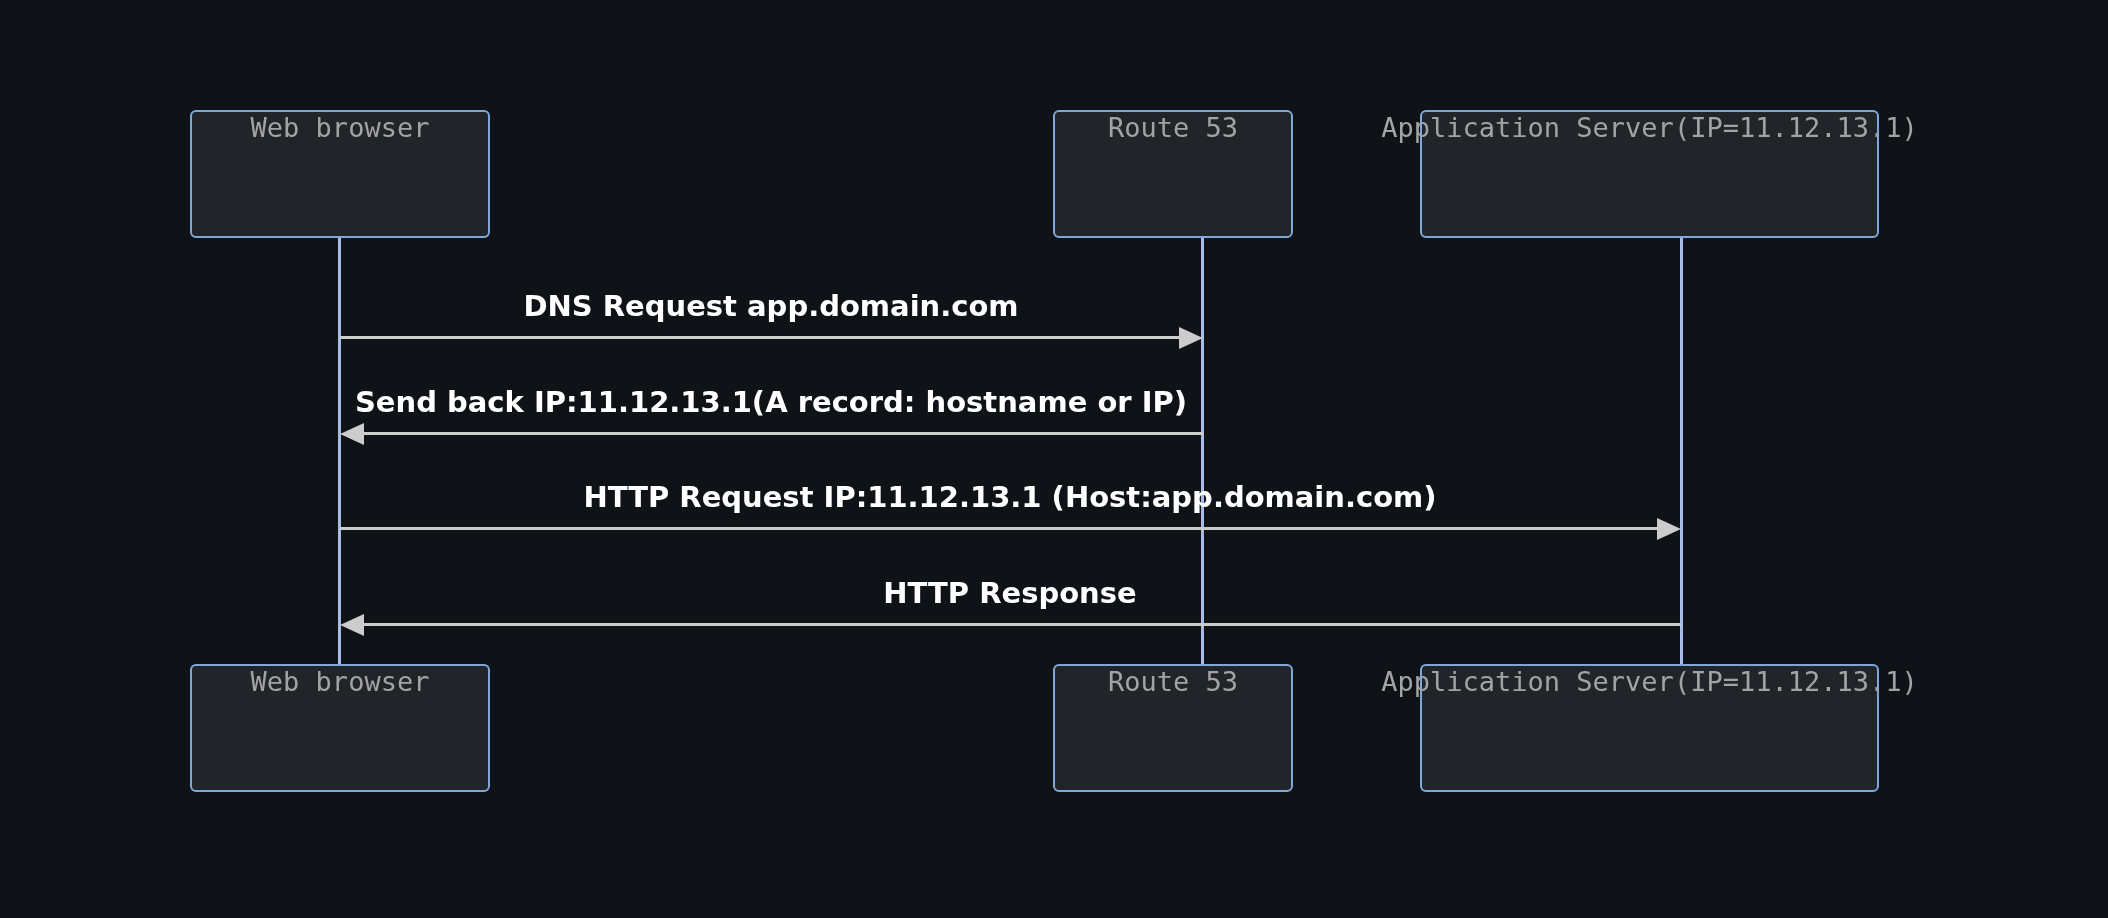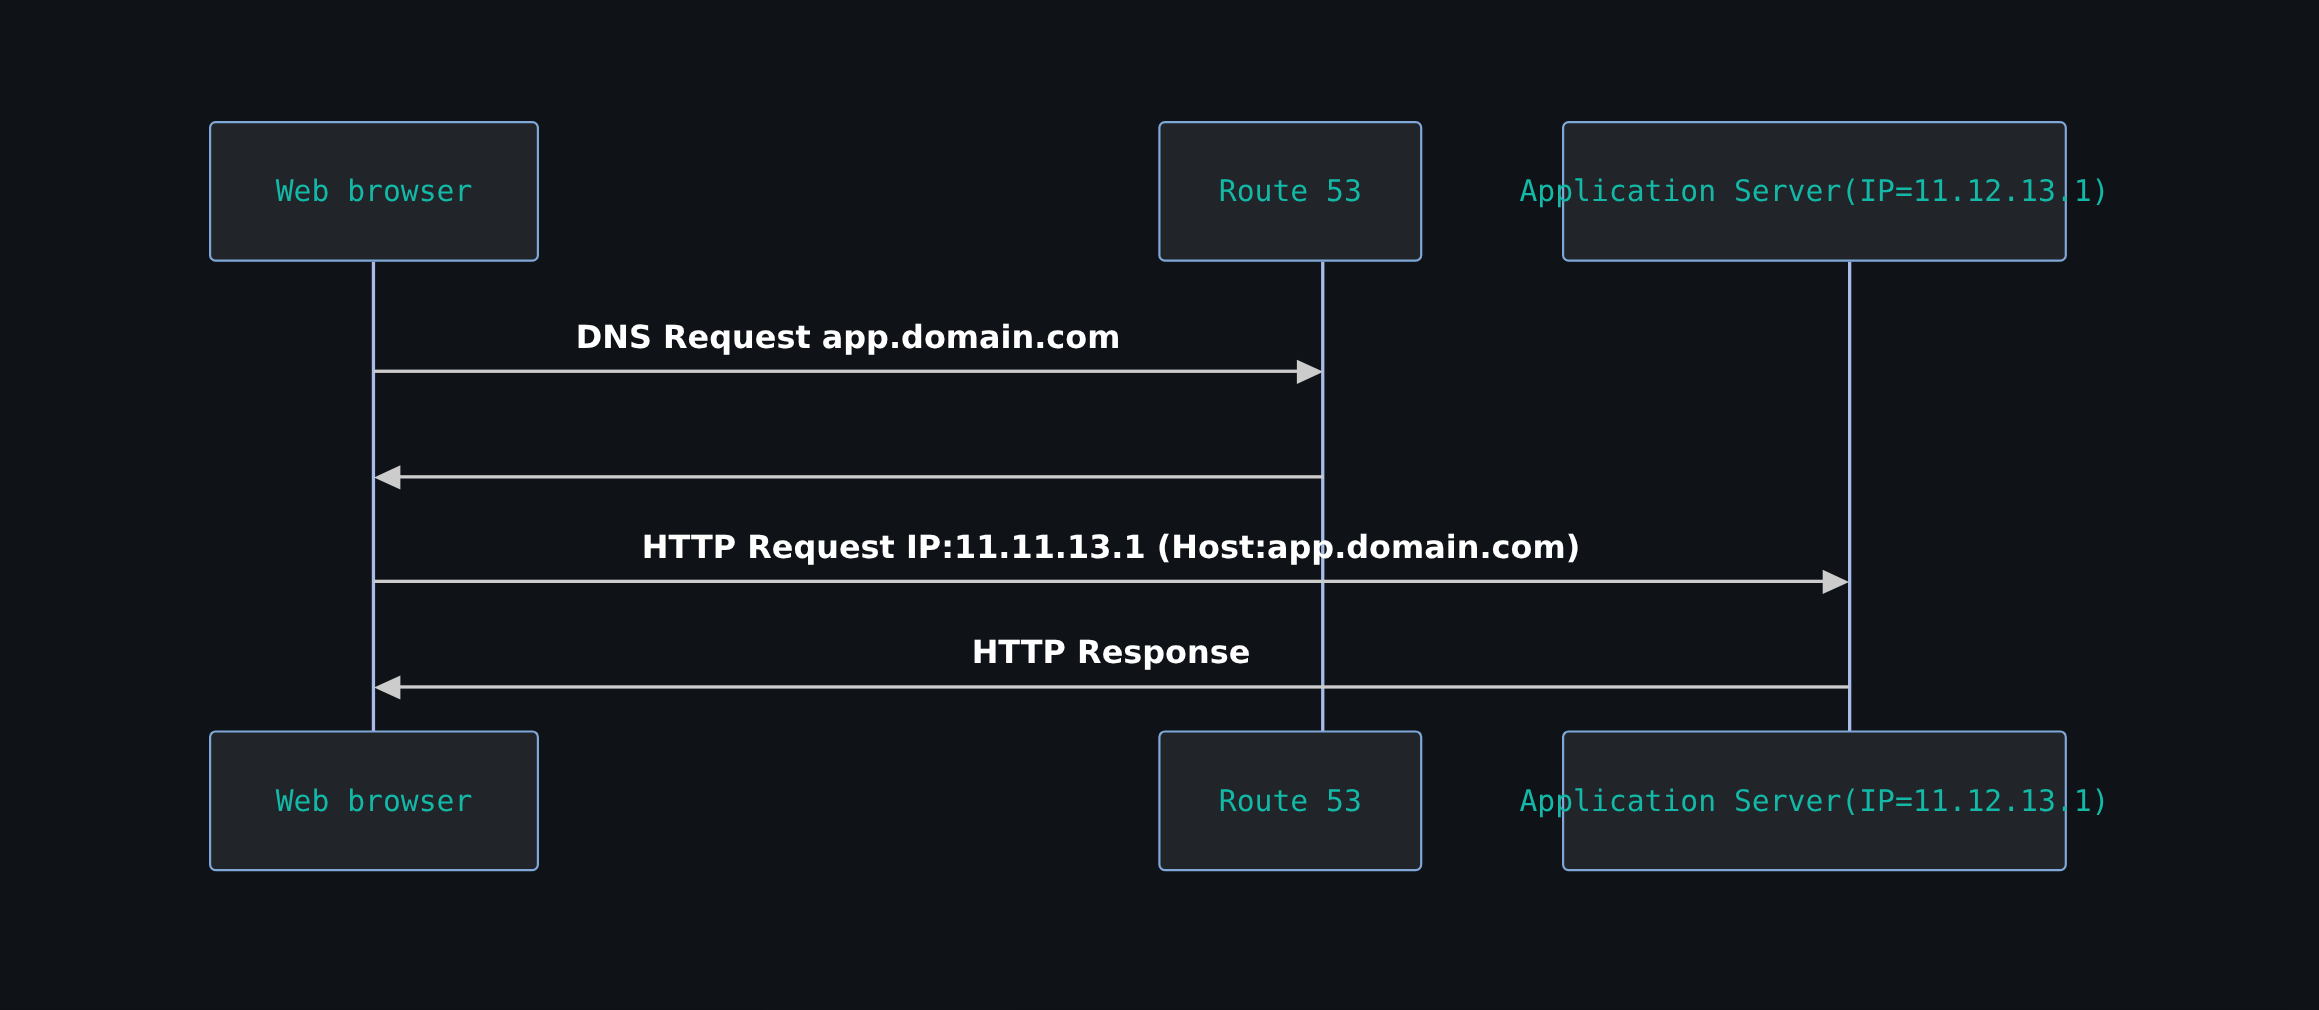--- a/index.html
+++ b/index.html
@@ -16,23 +16,23 @@
     font-family: "DejaVu Sans", sans-serif;
   }
   
   .actor-box {
     position: absolute;
     height: 128px;
     background: #212429;
     border: 2px solid #7fa8d8;
     border-radius: 6px;
     display: flex;
-    align-items: center;
+    align-items: flex-start;
     justify-content: center;
-    color: #14b8a6;
+    color: #a3a3a3;
     font-family: "DejaVu Sans Mono", monospace;
     font-size: 27px;
     white-space: nowrap;
     box-sizing: border-box;
   }
   .top-row  { top: 110px; }
   .bot-row  { top: 664px; }
   .actor-wb  { left: 190px;  width: 300px; }
   .actor-r53 { left: 1053px; width: 240px; }
   .actor-as  { left: 1420px; width: 459px; }
@@ -103,24 +103,25 @@
     <span>Route 53</span>
   </div>
   <div class="actor-box bot-row actor-as">
     <span>Application Server(IP=11.12.13.1)</span>
   </div>
 
   <div class="msg-label" style="left: 771px; top: 289px;">DNS Request app.domain.com</div>
   <div class="msg-line" style="left: 340px; top: 336px; width: 842px;"></div>
   <div class="arrowhead right" style="left: 1179px; top: 327px;"></div>
 
+  <div class="msg-label" style="left: 771px; top: 385px;">Send back IP:11.12.13.1(A record: hostname or IP)</div>
   <div class="msg-line" style="left: 361px; top: 432px; width: 842px;"></div>
   <div class="arrowhead left" style="left: 340px; top: 423px;"></div>
 
-  <div class="msg-label" style="left: 1010px; top: 480px;">HTTP Request IP:11.11.13.1 (Host:app.domain.com)</div>
+  <div class="msg-label" style="left: 1010px; top: 480px;">HTTP Request IP:11.12.13.1 (Host:app.domain.com)</div>
   <div class="msg-line" style="left: 340px; top: 527px; width: 1320px;"></div>
   <div class="arrowhead right" style="left: 1657px; top: 518px;"></div>
 
   <div class="msg-label" style="left: 1010px; top: 576px;">HTTP Response</div>
   <div class="msg-line" style="left: 361px; top: 623px; width: 1320px;"></div>
   <div class="arrowhead left" style="left: 340px; top: 614px;"></div>
 
 </div>
 
 </body></html>

